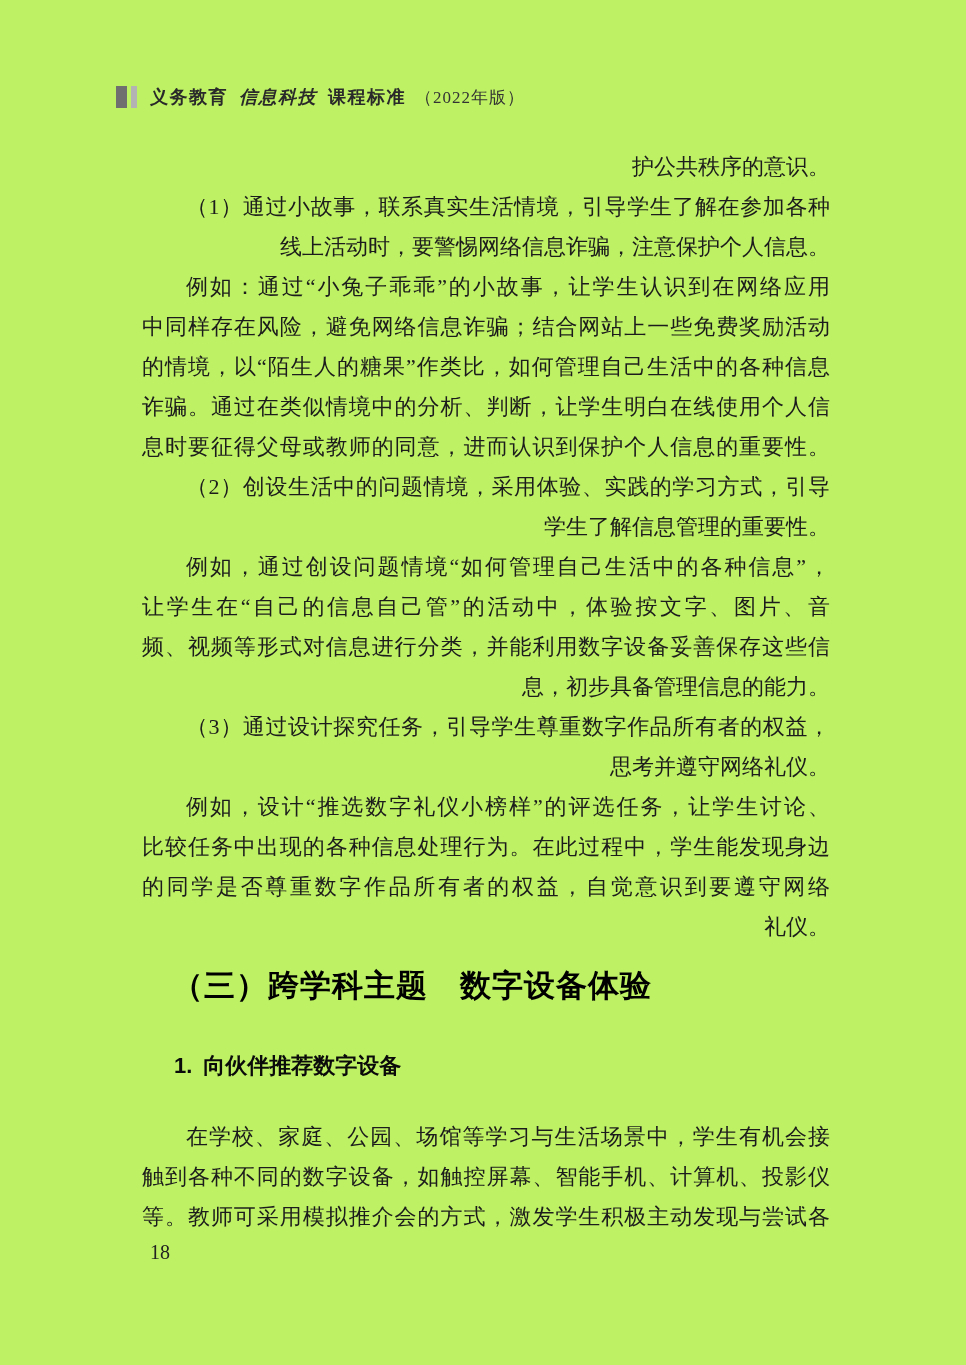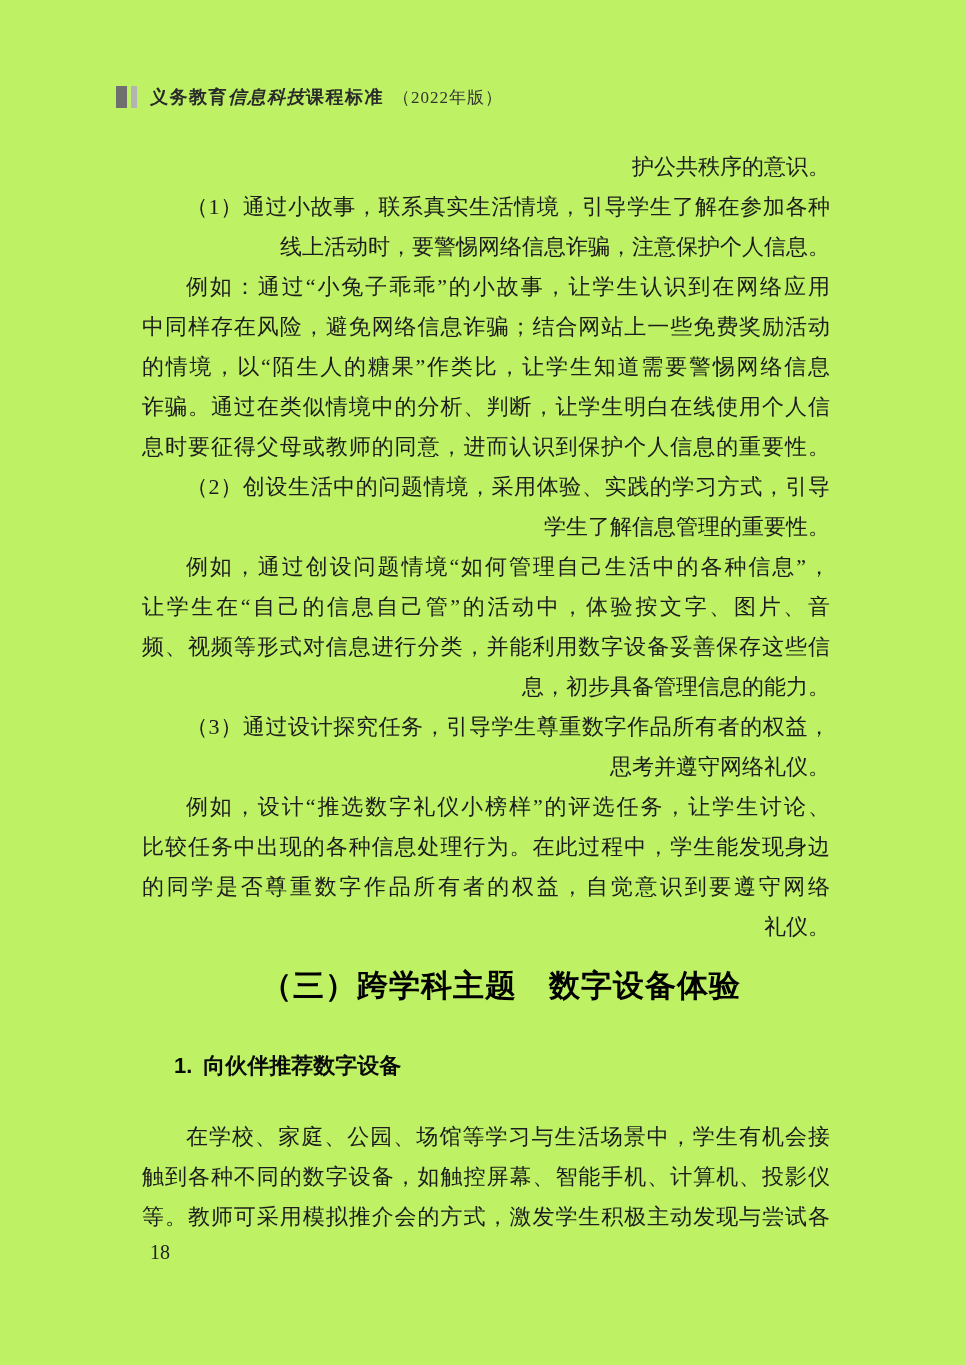--- a/index.html
+++ b/index.html
@@ -27,21 +27,21 @@
     font-size: 18px;
     color: #2a2a2a;
   }
   .bar {
     display: inline-block;
     height: 22px;
   }
   .bar-dark  { width: 11px; background: #6f6f6f; margin-right: 4px; }
   .bar-light { width: 6px;  background: #b3b3b3; margin-right: 13px; }
   .h-bold   { font-weight: bold; letter-spacing: 1.5px; }
-  .h-italic { font-weight: bold; font-style: italic; margin: 0 0; letter-spacing: 1.5px; }
+  .h-italic { font-weight: bold; font-style: italic; margin: 0 11px; letter-spacing: 1.5px; }
   .h-edition { margin-left: 9px; letter-spacing: 1px; font-size: 17px; font-weight: normal; color: #333; text-align: right; }
 
   
   .content {
     position: absolute;
     left: 142px;
     top: 147px;
     width: 688px;
     font-size: 22px;
   }
@@ -57,21 +57,20 @@
   .line.indent { padding-left: 44px; }
 
   .section-heading {
     font-size: 31px;
     font-weight: bold;
     color: #000;
     margin: 16px 0 0 30px;
     line-height: 46px;
     letter-spacing: 1px;
     font-family: "Liberation Serif", "DejaVu Serif", serif;
-    text-align: center;
   }
   .sub-heading {
     display: flex;
     align-items: baseline;
     font-family: "Liberation Sans", "DejaVu Sans", sans-serif;
     font-size: 22px;
     font-weight: bold;
     color: #0a0a0a;
     margin: 44px 0 0 32px;
     line-height: 26px;
@@ -100,21 +99,21 @@
     <span class="h-bold">课程标准</span>
     <span class="h-edition">（2022年版）</span>
   </div>
 
   <div class="content">
     <div class="line jl">护公共秩序的意识。</div>
     <div class="line jf indent">（1）通过小故事，联系真实生活情境，引导学生了解在参加各种</div>
     <div class="line jl">线上活动时，要警惕网络信息诈骗，注意保护个人信息。</div>
     <div class="line jf indent">例如：通过“小兔子乖乖”的小故事，让学生认识到在网络应用</div>
     <div class="line jf">中同样存在风险，避免网络信息诈骗；结合网站上一些免费奖励活动</div>
-    <div class="line jf">的情境，以“陌生人的糖果”作类比，让学生知道需要警惕网络信息</div>
+    <div class="line jf">的情境，以“陌生人的糖果”作类比，如何管理自己生活中的各种信息</div>
     <div class="line jf">诈骗。通过在类似情境中的分析、判断，让学生明白在线使用个人信</div>
     <div class="line jf">息时要征得父母或教师的同意，进而认识到保护个人信息的重要性。</div>
     <div class="line jf indent">（2）创设生活中的问题情境，采用体验、实践的学习方式，引导</div>
     <div class="line jl">学生了解信息管理的重要性。</div>
     <div class="line jf indent">例如，通过创设问题情境“如何管理自己生活中的各种信息”，</div>
     <div class="line jf">让学生在“自己的信息自己管”的活动中，体验按文字、图片、音</div>
     <div class="line jf">频、视频等形式对信息进行分类，并能利用数字设备妥善保存这些信</div>
     <div class="line jl">息，初步具备管理信息的能力。</div>
     <div class="line jf indent">（3）通过设计探究任务，引导学生尊重数字作品所有者的权益，</div>
     <div class="line jl">思考并遵守网络礼仪。</div>

